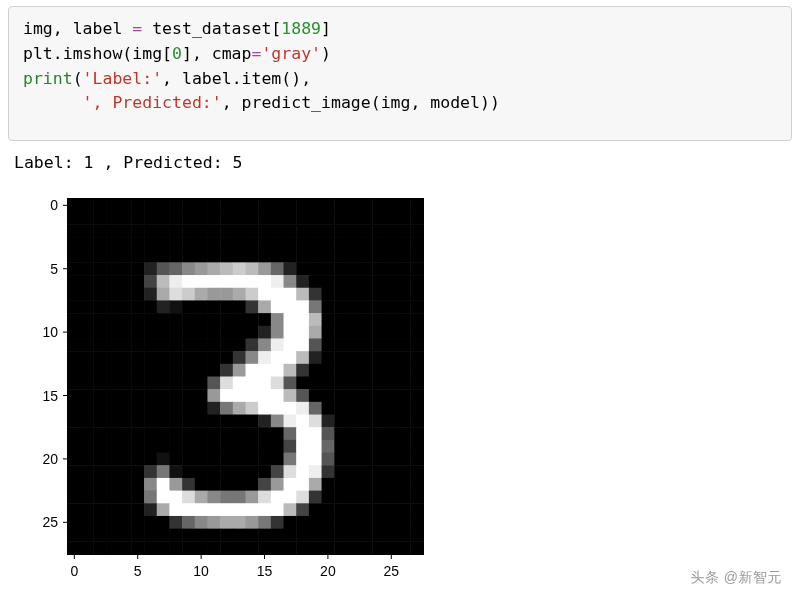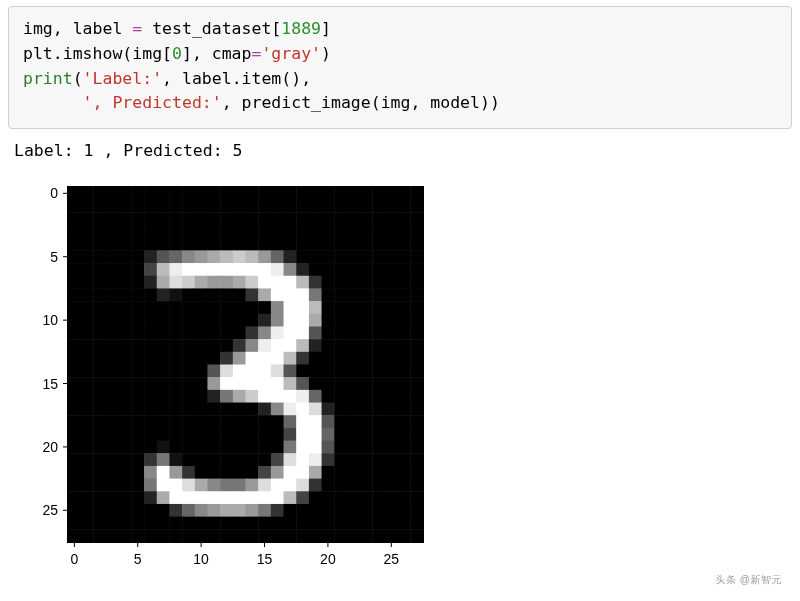--- a/index.html
+++ b/index.html
@@ -10,21 +10,21 @@
     background: #ffffff;
     font-family: "DejaVu Sans Mono", Menlo, Consolas, monospace;
     font-size: 16.5px;
     overflow: hidden;
   }
   .code-cell {
     margin: 6px 8px 8px 8px;
     border: 1px solid #cfcfcf;
     border-radius: 4px;
     background: #f7f7f7;
-    padding: 10px 14px 12px 14px;
+    padding: 10px 14px 24px 14px;
     line-height: 1.5;
     white-space: pre;
     color: #000;
   }
   .tok-num  { color: #2a8f2e; }
   .tok-str  { color: #c0362c; }
   .tok-func { color: #2a7f2a; }
   .tok-op   { color: #a846a8; }
 
   .output {
@@ -38,21 +38,21 @@
     margin-top: 16px;
     margin-left: 13px;
     width: 430px;
   }
 
   .watermark {
     position: absolute;
     right: 18px;
     bottom: 14px;
     font-family: Arial, sans-serif;
-    font-size: 10px;
+    font-size: 14px;
     color: #9a9a9a;
     letter-spacing: 0.5px;
   }
 </style>
 </head>
 <body>
 
 <div class="code-cell"><span><span>img, label </span><span class="tok-op">=</span><span> test_dataset[</span><span class="tok-num">1889</span><span>]</span></span>
 <span><span>plt.imshow(img[</span><span class="tok-num">0</span><span>], cmap</span><span class="tok-op">=</span><span class="tok-str">'gray'</span><span>)</span></span>
 <span><span class="tok-func">print</span><span>(</span><span class="tok-str">'Label:'</span><span>, label.item(),</span></span>

